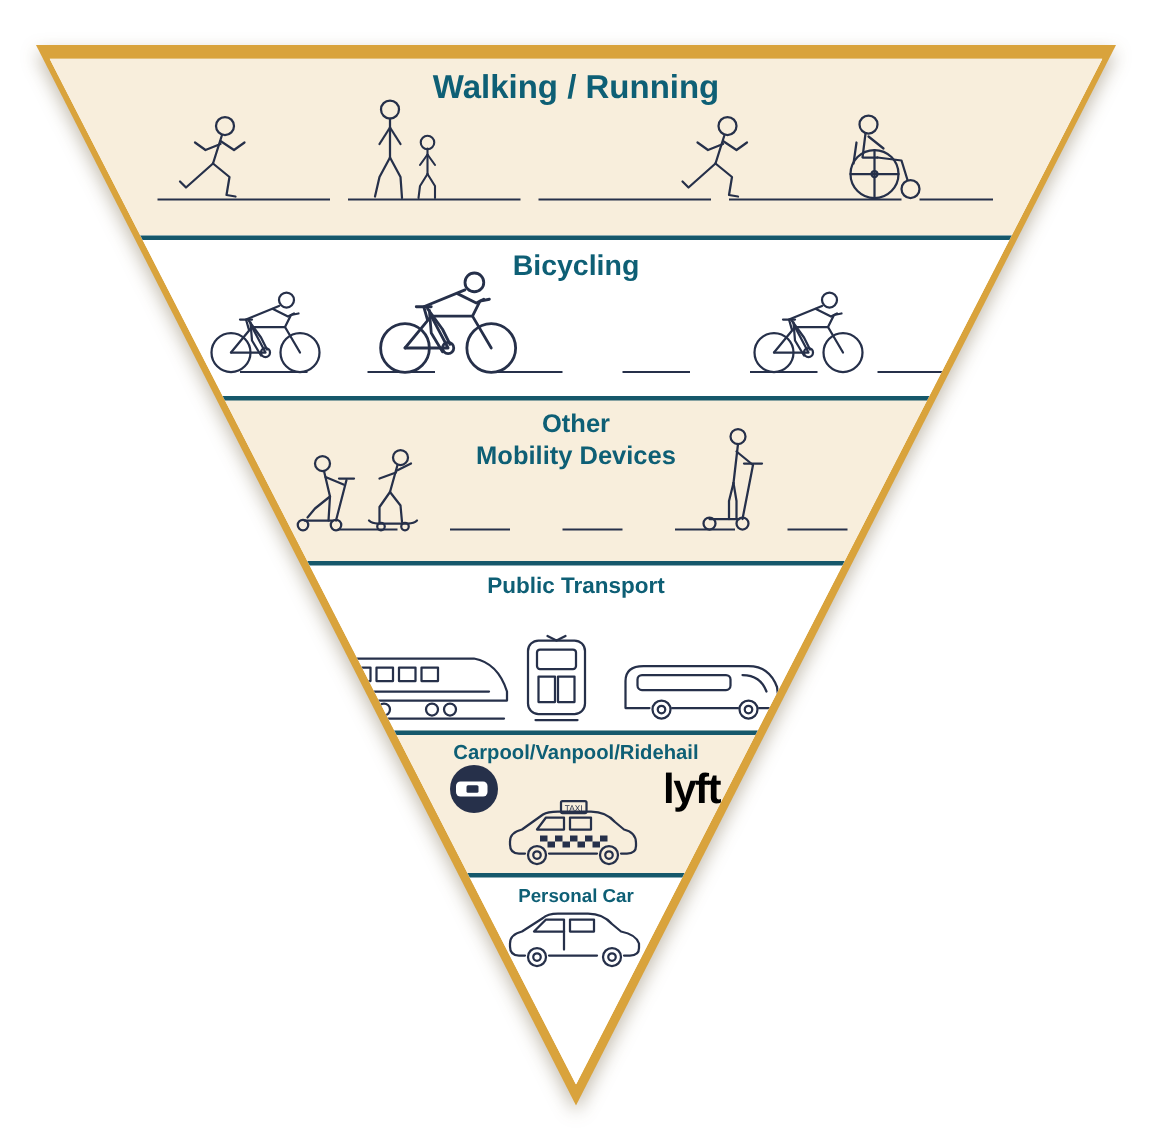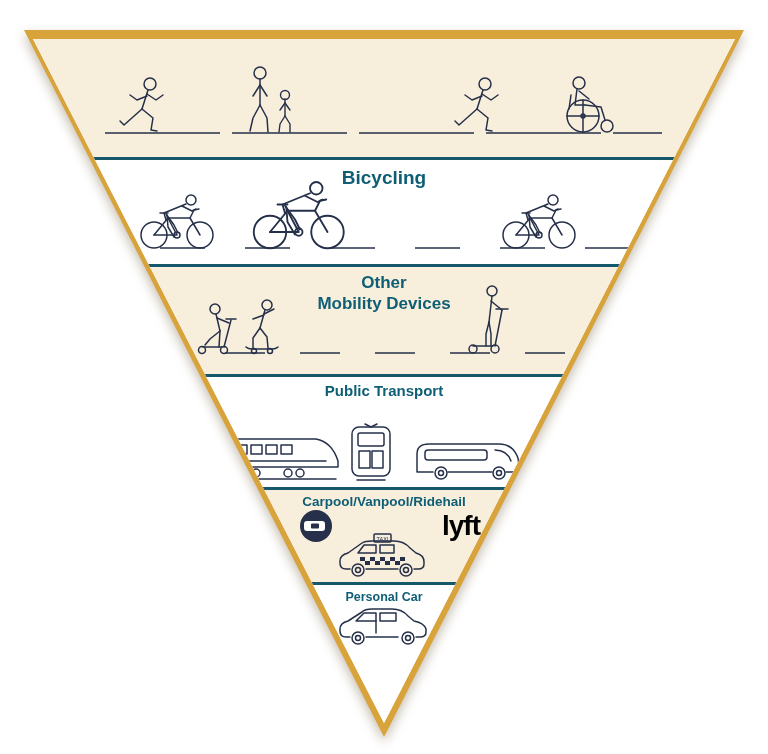--- a/index.html
+++ b/index.html
@@ -187,20 +187,21 @@
     </g>
   </defs>
 </svg>
 
 <div class="stage">
   <div class="tri-wrap">
     <div class="tri-outer"></div>
     <div class="tri-inner">
 
       <section class="band cream" style="top:39px;height:118px;">
+        <h2 class="t t1">Walking / Running</h2>
         <svg class="art" width="768" height="118" viewBox="0 0 768 118">
           <line class="ground" x1="105" y1="94" x2="662" y2="94" stroke-dasharray="115 12"></line>
           <use href="#sym-runner" x="120" y="36"></use>
           <use href="#sym-walker" x="240" y="26"></use>
           <use href="#sym-child" x="272" y="50"></use>
           <use href="#sym-runner" x="455" y="36"></use>
           <use href="#sym-wheelchair" x="555" y="36"></use>
         </svg>
       </section>
 

